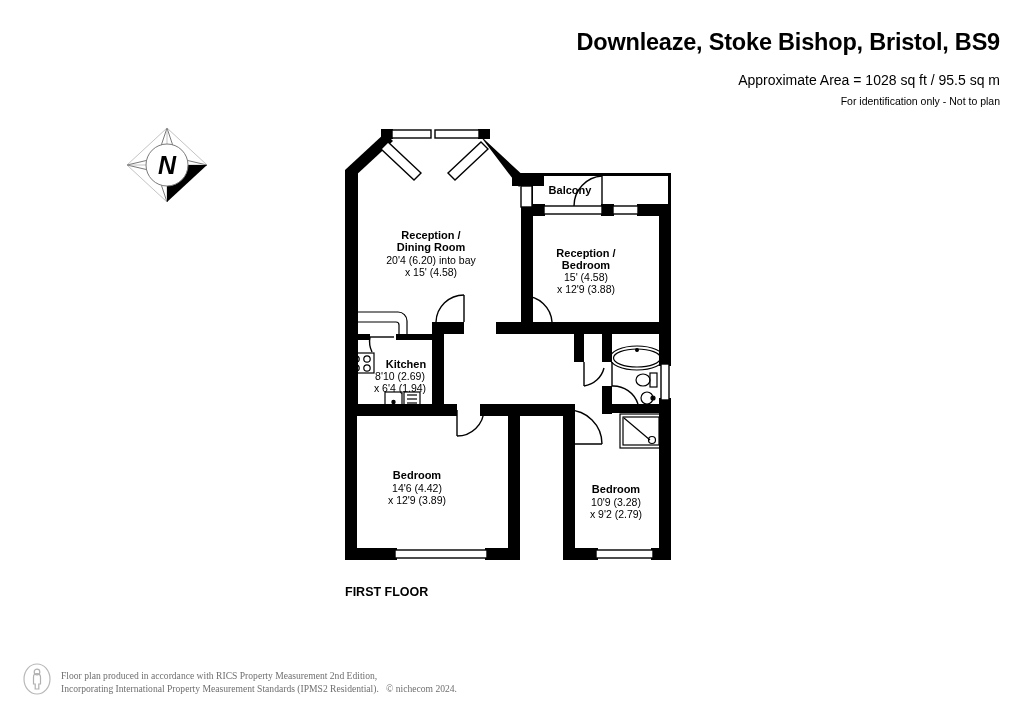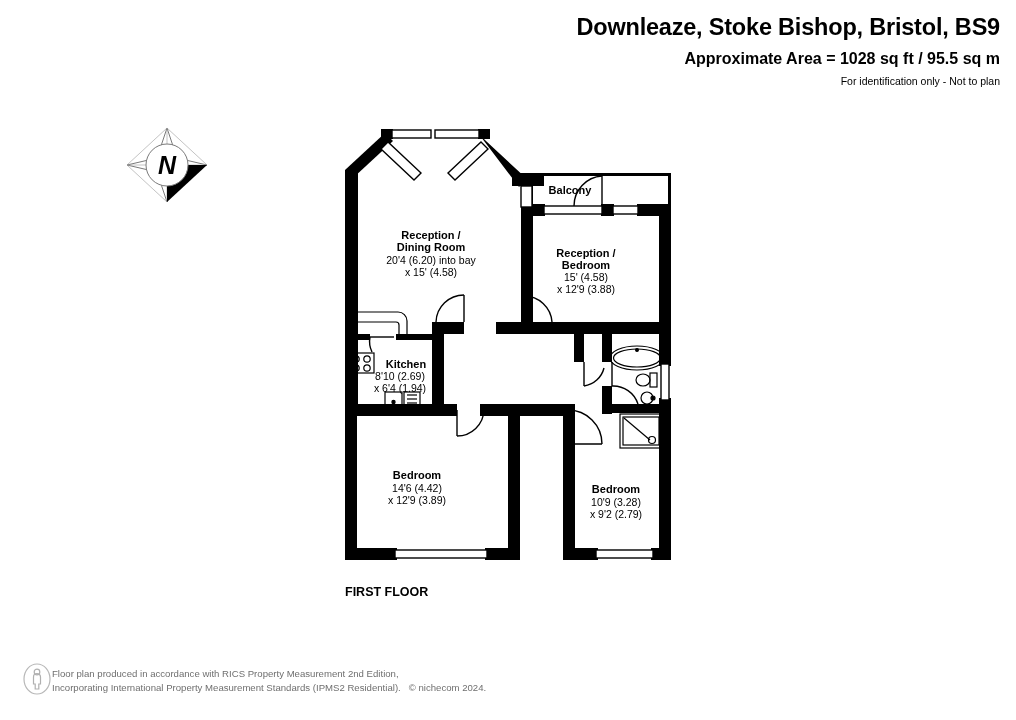--- a/index.html
+++ b/index.html
@@ -14,56 +14,57 @@
     font-family: "Liberation Sans", sans-serif;
     color: #000000;
     overflow: hidden;
   }
   .header {
     position: absolute;
     top: 0;
     left: 0;
     width: 1016px;
     text-align: right;
-    padding-top: 14px;
+    padding-top: 29px;
     box-sizing: border-box;
     padding-right: 16px;
   }
   .title {
     font-size: 23.5px;
     font-weight: bold;
     letter-spacing: -0.2px;
     line-height: 1.15;
     color: #000;
   }
   .subtitle {
-    font-size: 16px;
-    font-weight: bold;
-    margin-top: 9px;
+    font-size: 14px;
+    font-weight: normal;
+    margin-top: 16px;
     color: #000;
   }
   .note {
     font-size: 10.5px;
     margin-top: 7px;
     color: #000;
   }
   .plan {
     position: absolute;
     top: 0;
     left: 0;
     width: 1016px;
     height: 720px;
   }
   .footer {
     position: absolute;
     left: 22px;
     top: 662px;
     display: flex;
-    align-items: center;
-    gap: 0;
+    align-items: flex-end;
+    gap: 9px;
+    font-family: Liberation Serif, serif;
   }
   .footer-text {
     font-size: 9.6px;
     line-height: 1.42;
     color: #6f6f6f;
     padding-top: 3px;
   }
   .footer-line { white-space: pre; }
   svg { display: block; }
 </style>

